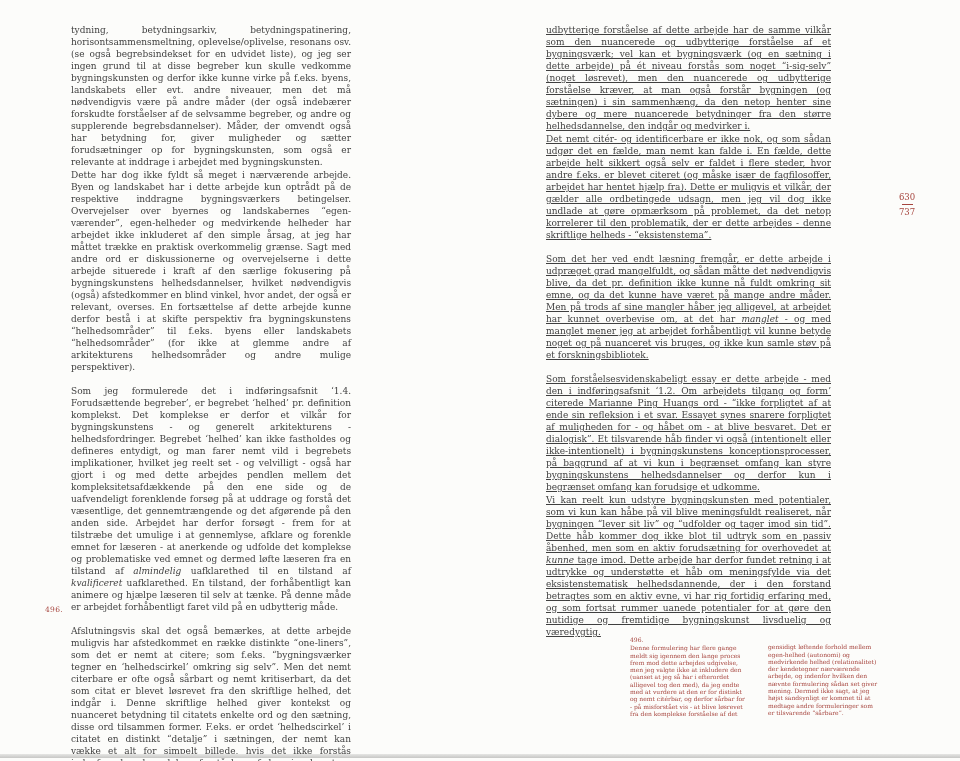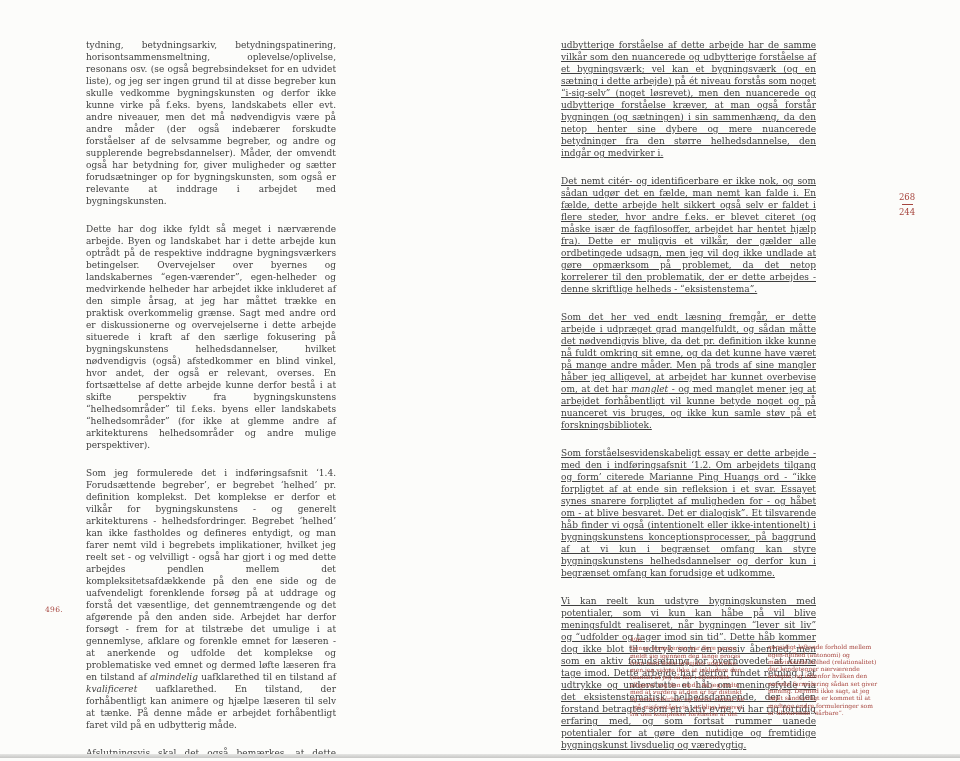--- a/index.html
+++ b/index.html
@@ -13,21 +13,21 @@
   .text-column {
     position: absolute;
     top: 23px;
     color: #3f3f3f;
     font-size: 9px;
     line-height: 12px;
     text-align: justify;
   }
   #left-column { left: 70px; width: 282px; }
   #right-column { left: 545px; width: 287px; text-decoration: underline; }
-  .para { margin: 16px; }
+  .para { margin: 1px; }
   .para.gap { margin-top: 12px; }
   .para em { font-style: italic; }
 
   #margin-note {
     position: absolute;
     left: 45px; top: 605px;
     font-size: 7.5px;
     letter-spacing: 0.3px;
   }
   .red { color: #a6453e; }
@@ -82,23 +82,23 @@
 
   <div id="right-column" class="text-column">
       <p class="para"><span>udbytterige forståelse af dette arbejde har de samme vilkår som den nuancerede og udbytterige forståelse af et bygningsværk; vel kan et bygningsværk (og en sætning i dette arbejde) på ét niveau forstås som noget “i-sig-selv” (noget løsrevet), men den nuancerede og udbytterige forståelse kræver, at man også forstår bygningen (og sætningen) i sin sammenhæng, da den netop henter sine dybere og mere nuancerede betydninger fra den større helhedsdannelse, den indgår og medvirker i.</span></p>
       <p class="para"><span>Det nemt citér- og identificerbare er ikke nok, og som sådan udgør det en fælde, man nemt kan falde i. En fælde, dette arbejde helt sikkert også selv er faldet i flere steder, hvor andre f.eks. er blevet citeret (og måske især de fagfilosoffer, arbejdet har hentet hjælp fra). Dette er muligvis et vilkår, der gælder alle ordbetingede udsagn, men jeg vil dog ikke undlade at gøre opmærksom på problemet, da det netop korrelerer til den problematik, der er dette arbejdes - denne skriftlige helheds - “eksistenstema”.</span></p>
       <p class="para gap"><span>Som det her ved endt læsning fremgår, er dette arbejde i udpræget grad mangelfuldt, og sådan måtte det nødvendigvis blive, da det pr. definition ikke kunne nå fuldt omkring sit emne, og da det kunne have været på mange andre måder. Men på trods af sine mangler håber jeg alligevel, at arbejdet har kunnet overbevise om, at det har </span><em>manglet</em><span> - og med manglet mener jeg at arbejdet forhåbentligt vil kunne betyde noget og på nuanceret vis bruges, og ikke kun samle støv på et forskningsbibliotek.</span></p>
       <p class="para gap"><span>Som forståelsesvidenskabeligt essay er dette arbejde - med den i indføringsafsnit ‘1.2. Om arbejdets tilgang og form’ citerede Marianne Ping Huangs ord - “ikke forpligtet af at ende sin refleksion i et svar. Essayet synes snarere forpligtet af muligheden for - og håbet om - at blive besvaret. Det er dialogisk”. Et tilsvarende håb finder vi også (intentionelt eller ikke-intentionelt) i bygningskunstens konceptionsprocesser, på baggrund af at vi kun i begrænset omfang kan styre bygningskunstens helhedsdannelser og derfor kun i begrænset omfang kan forudsige et udkomme.</span></p>
       <p class="para"><span>Vi kan reelt kun udstyre bygningskunsten med potentialer, som vi kun kan håbe på vil blive meningsfuldt realiseret, når bygningen “lever sit liv” og “udfolder og tager imod sin tid”. Dette håb kommer dog ikke blot til udtryk som en passiv åbenhed, men som en aktiv forudsætning for overhovedet at </span><em>kunne</em><span> tage imod. Dette arbejde har derfor fundet retning i at udtrykke og understøtte et håb om meningsfylde via det eksistenstematisk helhedsdannende, der i den forstand betragtes som en aktiv evne, vi har rig fortidig erfaring med, og som fortsat rummer uanede potentialer for at gøre den nutidige og fremtidige bygningskunst livsduelig og væredygtig.</span></p>
     </div>
 
   <div id="page-number-block" class="red">
-    <div>268</div>
+    <div>630</div>
     <div id="page-number-divider"></div>
-    <div>244</div>
+    <div>737</div>
   </div>
 
   <div id="footnote-block" class="red">
     <div id="footnote-col1">
       <div id="footnote-label">496.</div>
       <div>Denne formulering har flere gange meldt sig igennem den lange proces frem mod dette arbejdes udgivelse, men jeg valgte ikke at inkludere den (uanset at jeg så har i efterordet alligevel tog den med), da jeg endte med at vurdere at den er for distinkt og nemt citérbar, og derfor sårbar for - på misforstået vis - at blive løsrevet fra den komplekse forståelse af det</div>
     </div>
     <div id="footnote-col2">gensidigt løftende forhold mellem egen-helhed (autonomi) og medvirkende helhed (relationalitet) der kendetegner nærværende arbejde, og indenfor hvilken den nævnte formulering sådan set giver mening. Dermed ikke sagt, at jeg højst sandsynligt er kommet til at medtage andre formuleringer som er tilsvarende “sårbare”.</div>
   </div>
 

